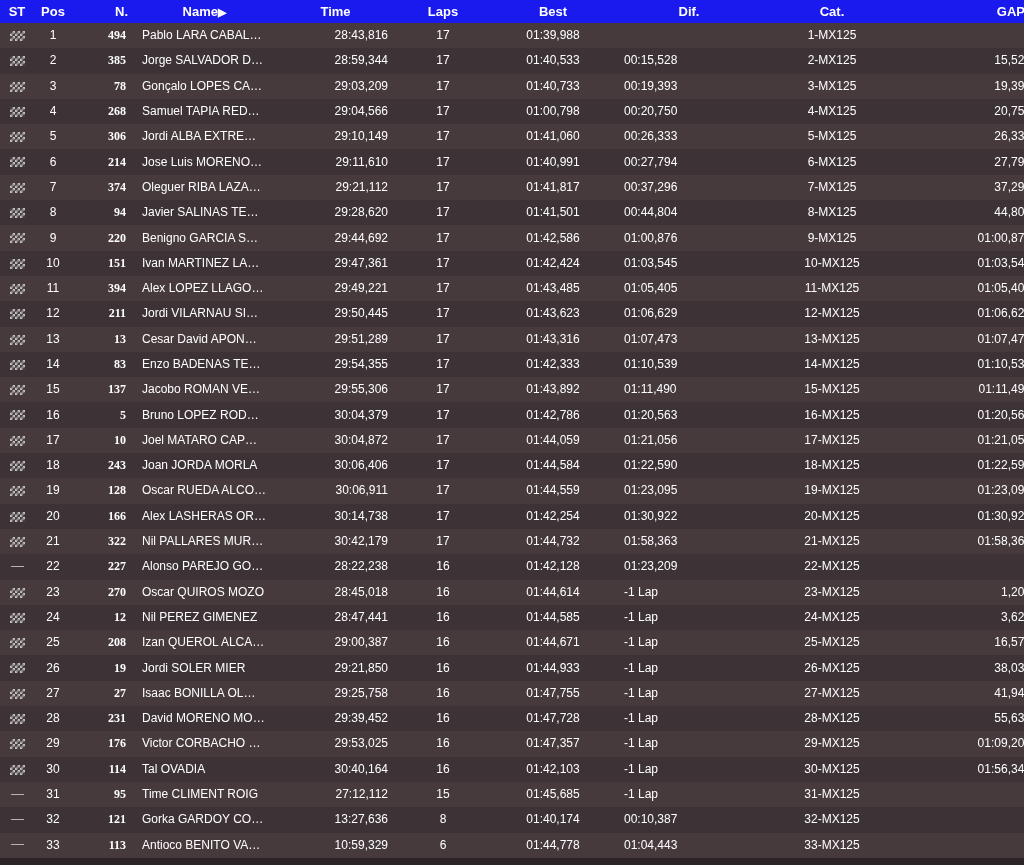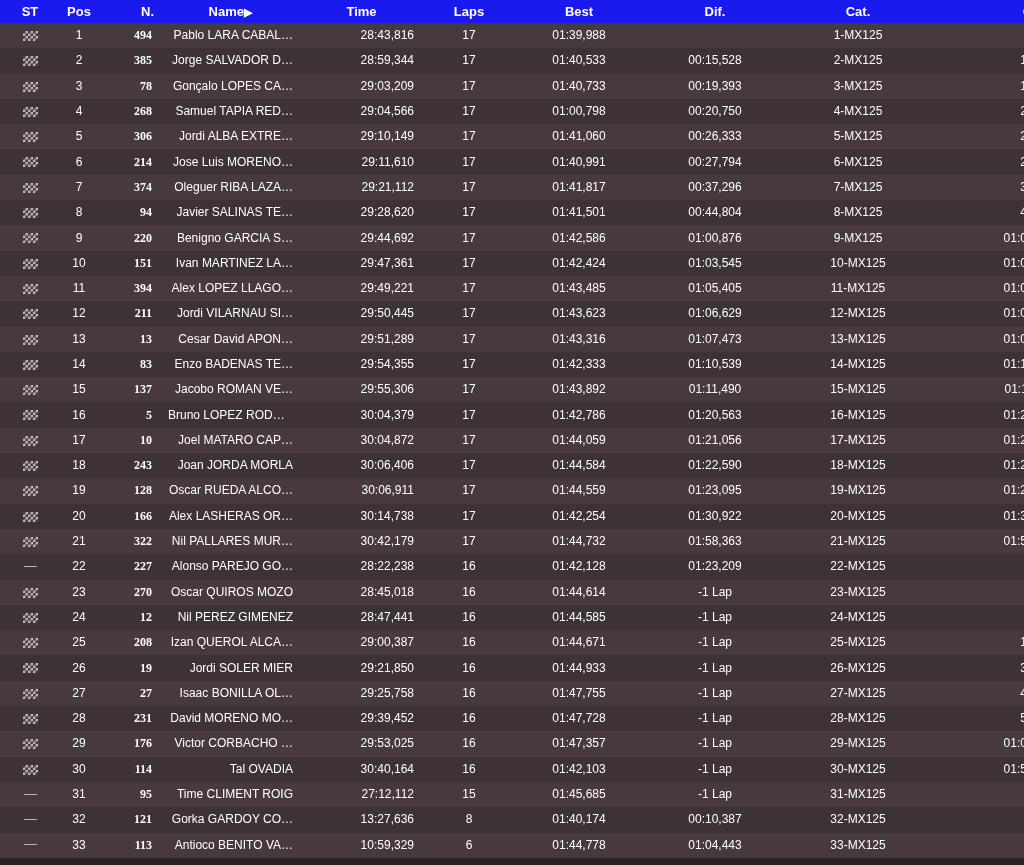--- a/index.html
+++ b/index.html
@@ -21,21 +21,21 @@
     background: #1a1aee;
     color: #ffffff;
     font-weight: bold;
     font-size: 13px;
     height: 23px;
     padding: 0 8px;
     text-align: center;
     white-space: nowrap;
     border: none;
   }
-  #results-table thead th.c-st { width: 30px; text-align: center; padding: 0 15px; }
+  #results-table thead th.c-st { width: 30px; text-align: center; padding: 0 2px; }
   #results-table thead th.c-pos { width: 34px; text-align: center; padding: 0 2px; }
   #results-table thead th.c-num { width: 48px; text-align: right; padding-right: 6px; }
   #results-table thead th.c-name { width: 125px; }
   #results-table thead th.c-time { width: 105px; text-align: center; }
   #results-table thead th.c-laps { width: 78px; text-align: center; }
   #results-table thead th.c-best { width: 110px; text-align: center; }
   #results-table thead th.c-dif { width: 130px; text-align: center; }
   #results-table thead th.c-cat { width: 124px; text-align: center; }
   #results-table thead th.c-gap { width: 115px; text-align: right; padding-right: 14px; }
 
@@ -50,25 +50,25 @@
     white-space: nowrap;
     overflow: hidden;
     text-overflow: ellipsis;
     border: none;
     vertical-align: middle;
     line-height: 25px;
   }
   td.c-st { text-align: center; padding: 0 2px; }
   td.c-pos { text-align: center; padding: 0 2px; color: #e8e4e4; }
   td.c-num { text-align: right; padding-right: 6px; font-weight: bold; font-family: Liberation Serif, serif; }
-  td.c-name { text-align: right; padding-left: 7px; }
+  td.c-name { text-align: left; padding-left: 7px; }
   td.c-time { text-align: right; }
   td.c-laps { text-align: center; }
   td.c-best { text-align: center; }
-  td.c-dif { text-align: center; }
+  td.c-dif { }
   td.c-cat { text-align: center; }
   td.c-gap { text-align: right; padding-right: 14px; }
 
   .flag-icon {
     display: inline-block;
     width: 15px;
     height: 10px;
     vertical-align: middle;
     opacity: .9;
     background-image:

